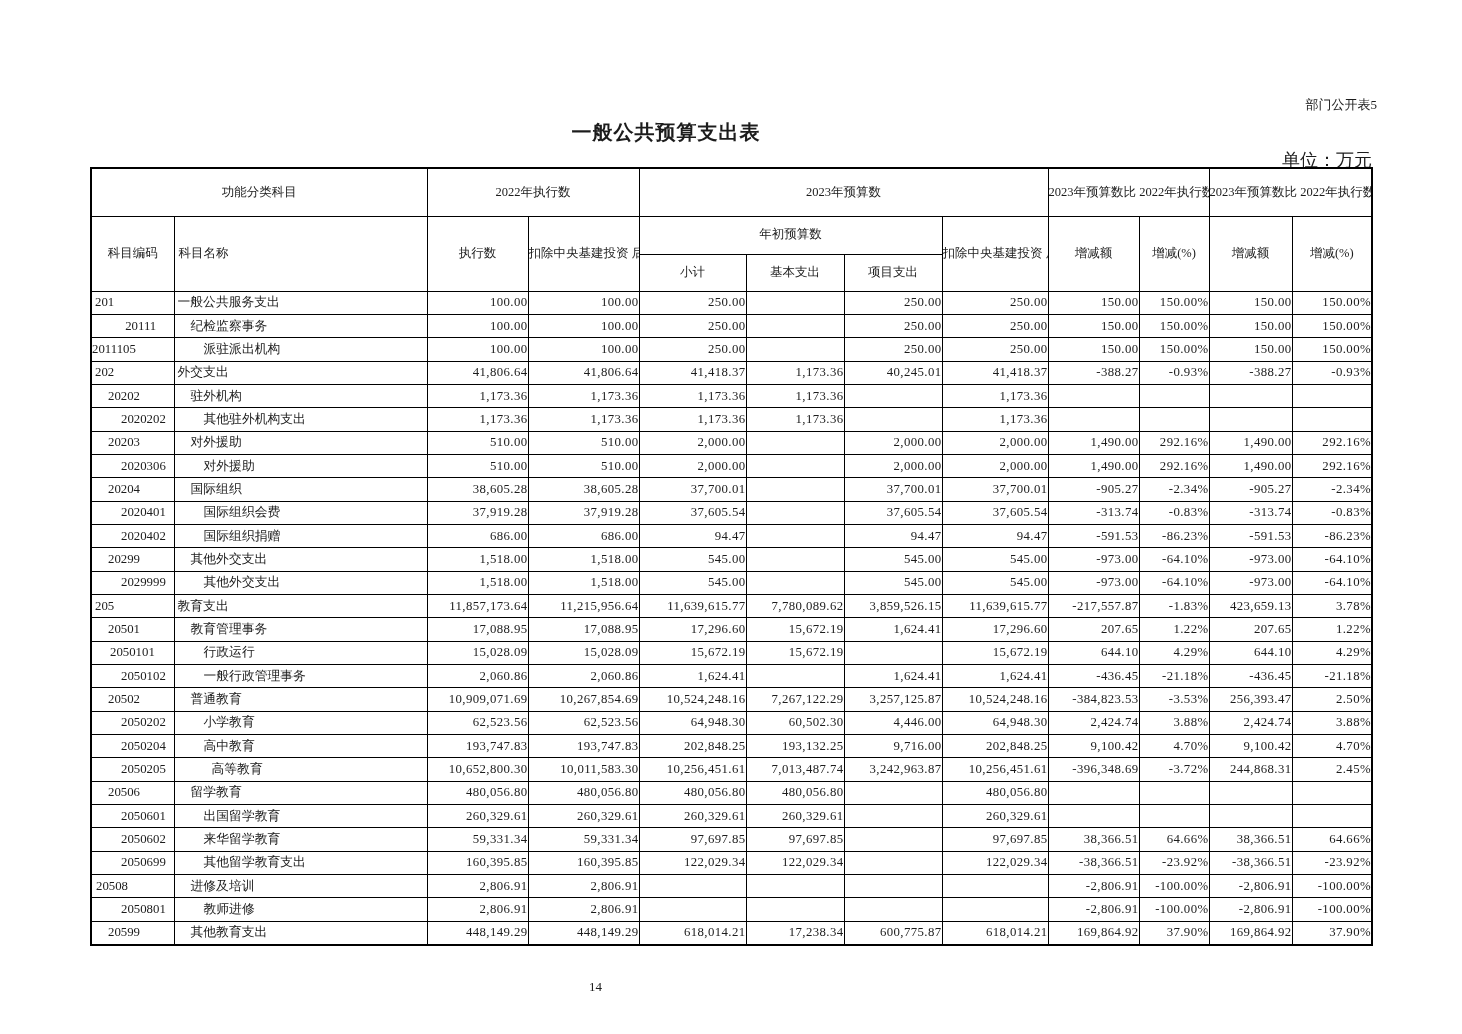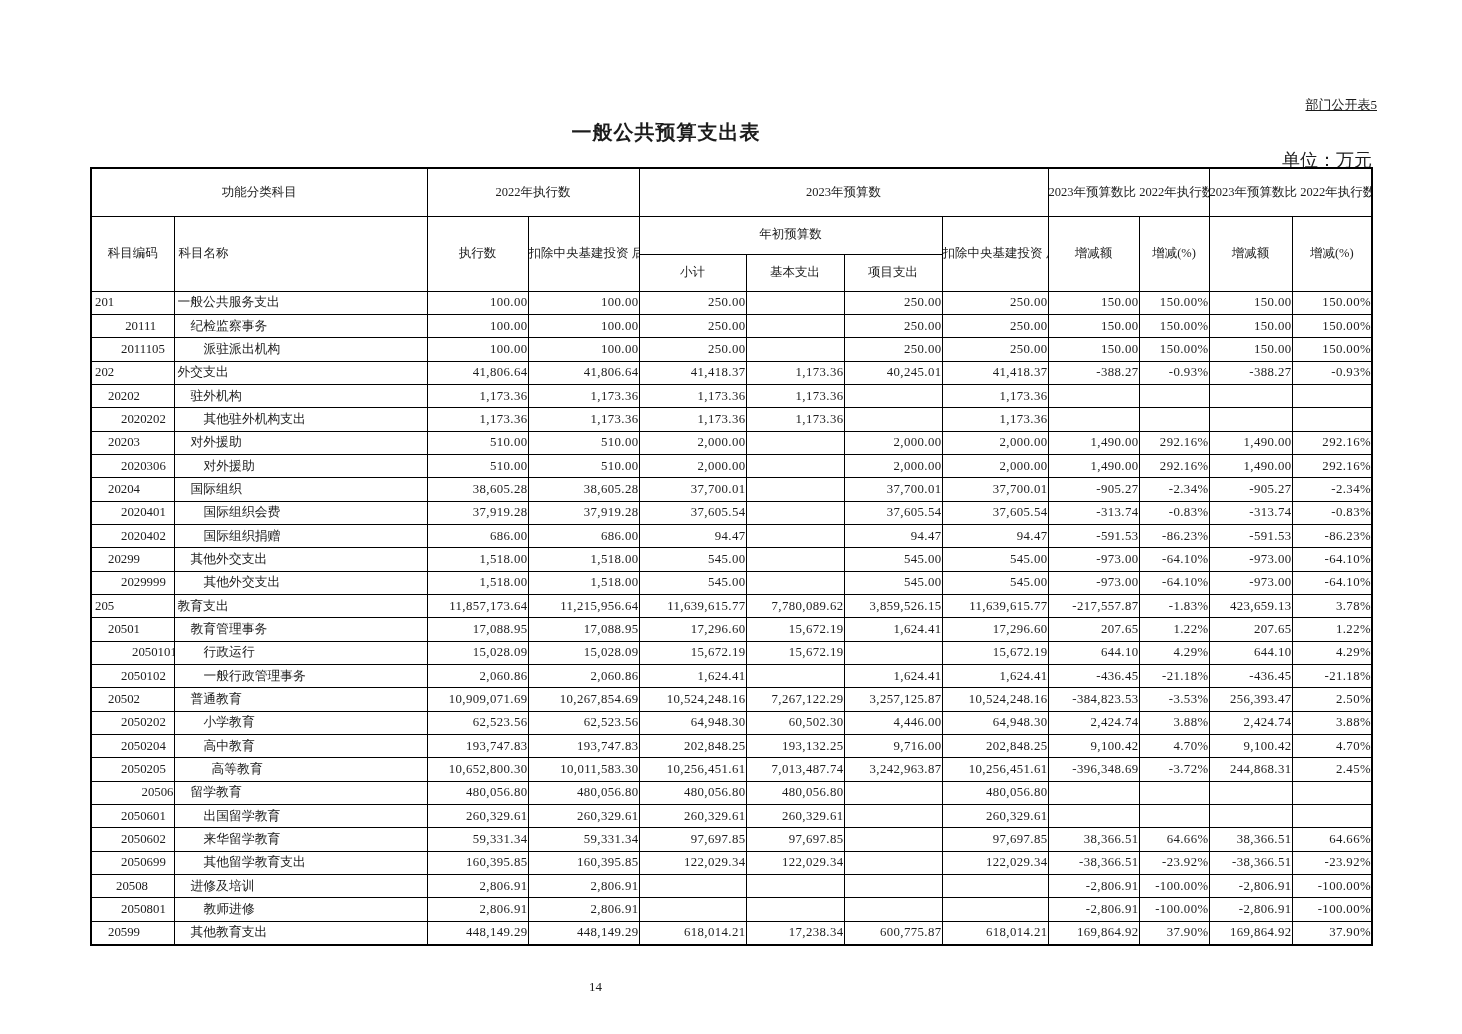--- a/index.html
+++ b/index.html
@@ -4,21 +4,21 @@
 <style>
   * { box-sizing: border-box; }
   html,body { margin:0; padding:0; }
   body {
     width:1462px; height:1034px; position:relative; overflow:hidden;
     background:#ffffff; color:#1c1c1c;
     font-family:"Liberation Serif","DejaVu Serif",serif;
   }
   .doc-label {
     position:absolute; top:96px; right:85px;
-    font-size:13px; white-space:nowrap;text-decoration:underline;
+    font-size:13px; white-space:nowrap;
   }
   .title {
     position:absolute; top:119px; left:0; width:1332px;
     text-align:center; font-size:20px; font-weight:700;
     font-family:"Liberation Sans","DejaVu Sans",sans-serif;
     letter-spacing:1px;
   }
   .unit-note {
     position:absolute; top:148px; right:90px;
     font-size:18px; white-space:nowrap;
@@ -125,21 +125,21 @@
         <td class="c-num">250.00</td>
         <td class="c-num"></td>
         <td class="c-num">250.00</td>
         <td class="c-num">250.00</td>
         <td class="c-num">150.00</td>
         <td class="c-pct">150.00%</td>
         <td class="c-num">150.00</td>
         <td class="c-pct">150.00%</td>
       </tr>
       <tr>
-        <td class="c-code" style="padding-left: 29px; margin-left: 8px;">2011105</td>
+        <td class="c-code" style=" margin-left: 8px;">2011105</td>
         <td class="c-name" style="padding-left: 29px;">派驻派出机构</td>
         <td class="c-num">100.00</td>
         <td class="c-num">100.00</td>
         <td class="c-num">250.00</td>
         <td class="c-num"></td>
         <td class="c-num">250.00</td>
         <td class="c-num">250.00</td>
         <td class="c-num">150.00</td>
         <td class="c-pct">150.00%</td>
         <td class="c-num">150.00</td>
@@ -307,21 +307,21 @@
         <td class="c-num">17,296.60</td>
         <td class="c-num">15,672.19</td>
         <td class="c-num">1,624.41</td>
         <td class="c-num">17,296.60</td>
         <td class="c-num">207.65</td>
         <td class="c-pct">1.22%</td>
         <td class="c-num">207.65</td>
         <td class="c-pct">1.22%</td>
       </tr>
       <tr>
-        <td class="c-code" style="padding-left: 40px;">2050101</td>
+        <td class="c-code" style="padding-left: 18px;">2050101</td>
         <td class="c-name" style="padding-left: 29px;">行政运行</td>
         <td class="c-num">15,028.09</td>
         <td class="c-num">15,028.09</td>
         <td class="c-num">15,672.19</td>
         <td class="c-num">15,672.19</td>
         <td class="c-num"></td>
         <td class="c-num">15,672.19</td>
         <td class="c-num">644.10</td>
         <td class="c-pct">4.29%</td>
         <td class="c-num">644.10</td>
@@ -391,21 +391,21 @@
         <td class="c-num">10,256,451.61</td>
         <td class="c-num">7,013,487.74</td>
         <td class="c-num">3,242,963.87</td>
         <td class="c-num">10,256,451.61</td>
         <td class="c-num">-396,348.69</td>
         <td class="c-pct">-3.72%</td>
         <td class="c-num">244,868.31</td>
         <td class="c-pct">2.45%</td>
       </tr>
       <tr>
-        <td class="c-code" style="padding-left: 16px; text-align: right;">20506</td>
+        <td class="c-code" style="padding-left: 16px;">20506</td>
         <td class="c-name" style="padding-left: 16px;">留学教育</td>
         <td class="c-num">480,056.80</td>
         <td class="c-num">480,056.80</td>
         <td class="c-num">480,056.80</td>
         <td class="c-num">480,056.80</td>
         <td class="c-num"></td>
         <td class="c-num">480,056.80</td>
         <td class="c-num"></td>
         <td class="c-pct"></td>
         <td class="c-num"></td>
@@ -447,21 +447,21 @@
         <td class="c-num">122,029.34</td>
         <td class="c-num">122,029.34</td>
         <td class="c-num"></td>
         <td class="c-num">122,029.34</td>
         <td class="c-num">-38,366.51</td>
         <td class="c-pct">-23.92%</td>
         <td class="c-num">-38,366.51</td>
         <td class="c-pct">-23.92%</td>
       </tr>
       <tr>
-        <td class="c-code" style="padding-left: 24px;">20508</td>
+        <td class="c-code" style="padding-left: 4px;">20508</td>
         <td class="c-name" style="padding-left: 16px;">进修及培训</td>
         <td class="c-num">2,806.91</td>
         <td class="c-num">2,806.91</td>
         <td class="c-num"></td>
         <td class="c-num"></td>
         <td class="c-num"></td>
         <td class="c-num"></td>
         <td class="c-num">-2,806.91</td>
         <td class="c-pct">-100.00%</td>
         <td class="c-num">-2,806.91</td>

